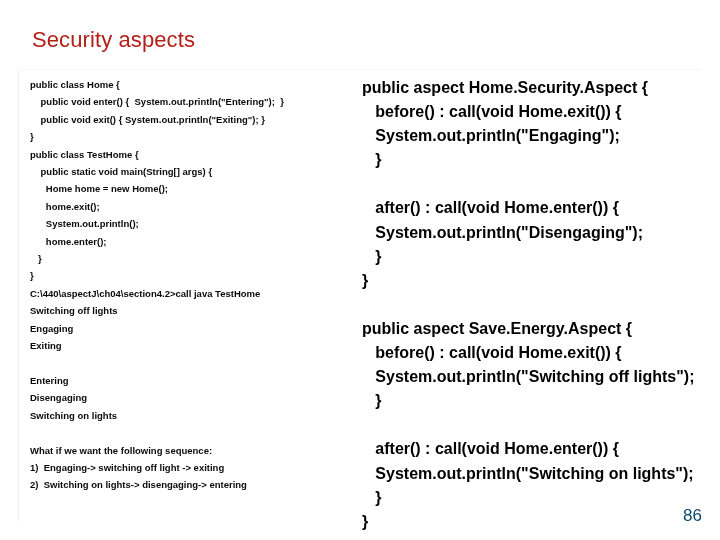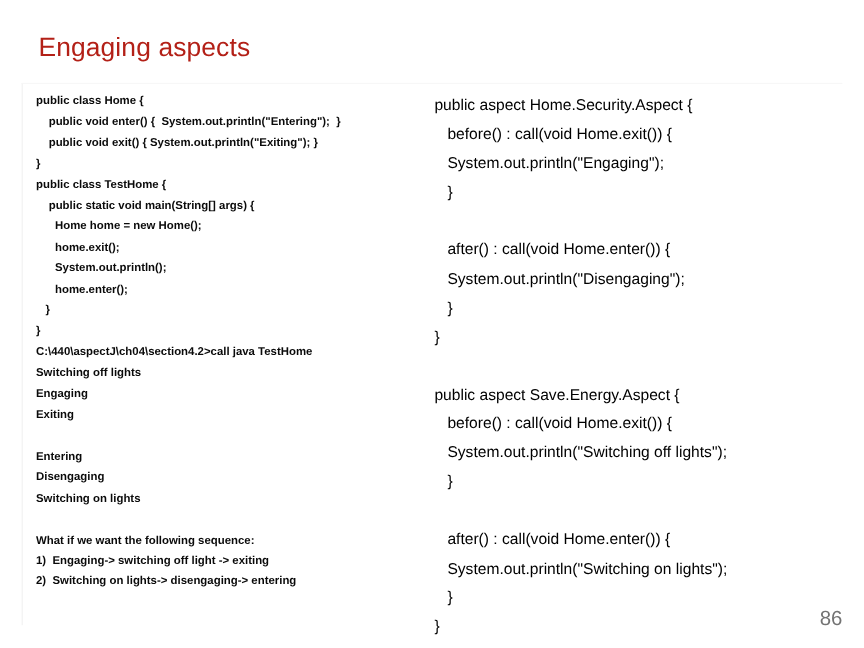--- a/index.html
+++ b/index.html
@@ -61,52 +61,52 @@
     font-size: 9.5px;
     line-height: 17.4px;
     color: #0a0a0a;
     font-weight: bold;
   }
 
   .col-right {
     left: 362px;
     top: 76px;
     width: 348px;
-    font-size: 13px;
+    font-size: 16px;
     line-height: 24.1px;
-    font-weight: normal;
+    font-weight: bold;
     color: #000000;
   }
 
   .line {
     white-space: pre;
     display: block;
   }
   .line.blank {
     white-space: pre;
   }
   .line.blank::after { content: "\00a0"; }
 
   
   .page-number {
     position: absolute;
     right: 18px;
     bottom: 14px;
     font-size: 17px;
     line-height: 20px;
-    color: #737373;
+    color: #0c4a6e;
     text-align: center;
   }
 </style>
 </head>
 <body>
 
 <div class="slide">
 
-  <div class="slide-title">Engaging aspects</div>
+  <div class="slide-title">Security aspects</div>
 
   <div class="content-frame"></div>
 
   <div class="col col-left"><div class="line">public class Home {</div><div class="line">    public void enter() {  System.out.println("Entering");  }</div><div class="line">    public void exit() { System.out.println("Exiting"); }</div><div class="line">}</div><div class="line">public class TestHome {</div><div class="line">    public static void main(String[] args) {</div><div class="line">      Home home = new Home();</div><div class="line">      home.exit();</div><div class="line">      System.out.println();</div><div class="line">      home.enter();</div><div class="line">   }</div><div class="line">}</div><div class="line">C:\440\aspectJ\ch04\section4.2&gt;call java TestHome</div><div class="line">Switching off lights</div><div class="line">Engaging</div><div class="line">Exiting</div><div class="line blank"></div><div class="line">Entering</div><div class="line">Disengaging</div><div class="line">Switching on lights</div><div class="line blank"></div><div class="line">What if we want the following sequence:</div><div class="line">1)  Engaging-&gt; switching off light -&gt; exiting</div><div class="line">2)  Switching on lights-&gt; disengaging-&gt; entering</div></div>
 
   <div class="col col-right"><div class="line">public aspect Home.Security.Aspect {</div><div class="line">   before() : call(void Home.exit()) {</div><div class="line">   System.out.println("Engaging");</div><div class="line">   }</div><div class="line blank"></div><div class="line">   after() : call(void Home.enter()) {</div><div class="line">   System.out.println("Disengaging");</div><div class="line">   }</div><div class="line">}</div><div class="line blank"></div><div class="line">public aspect Save.Energy.Aspect {</div><div class="line">   before() : call(void Home.exit()) {</div><div class="line">   System.out.println("Switching off lights");</div><div class="line">   }</div><div class="line blank"></div><div class="line">   after() : call(void Home.enter()) {</div><div class="line">   System.out.println("Switching on lights");</div><div class="line">   }</div><div class="line">}</div></div>
 
   <div class="page-number">86</div>
 
 </div>

